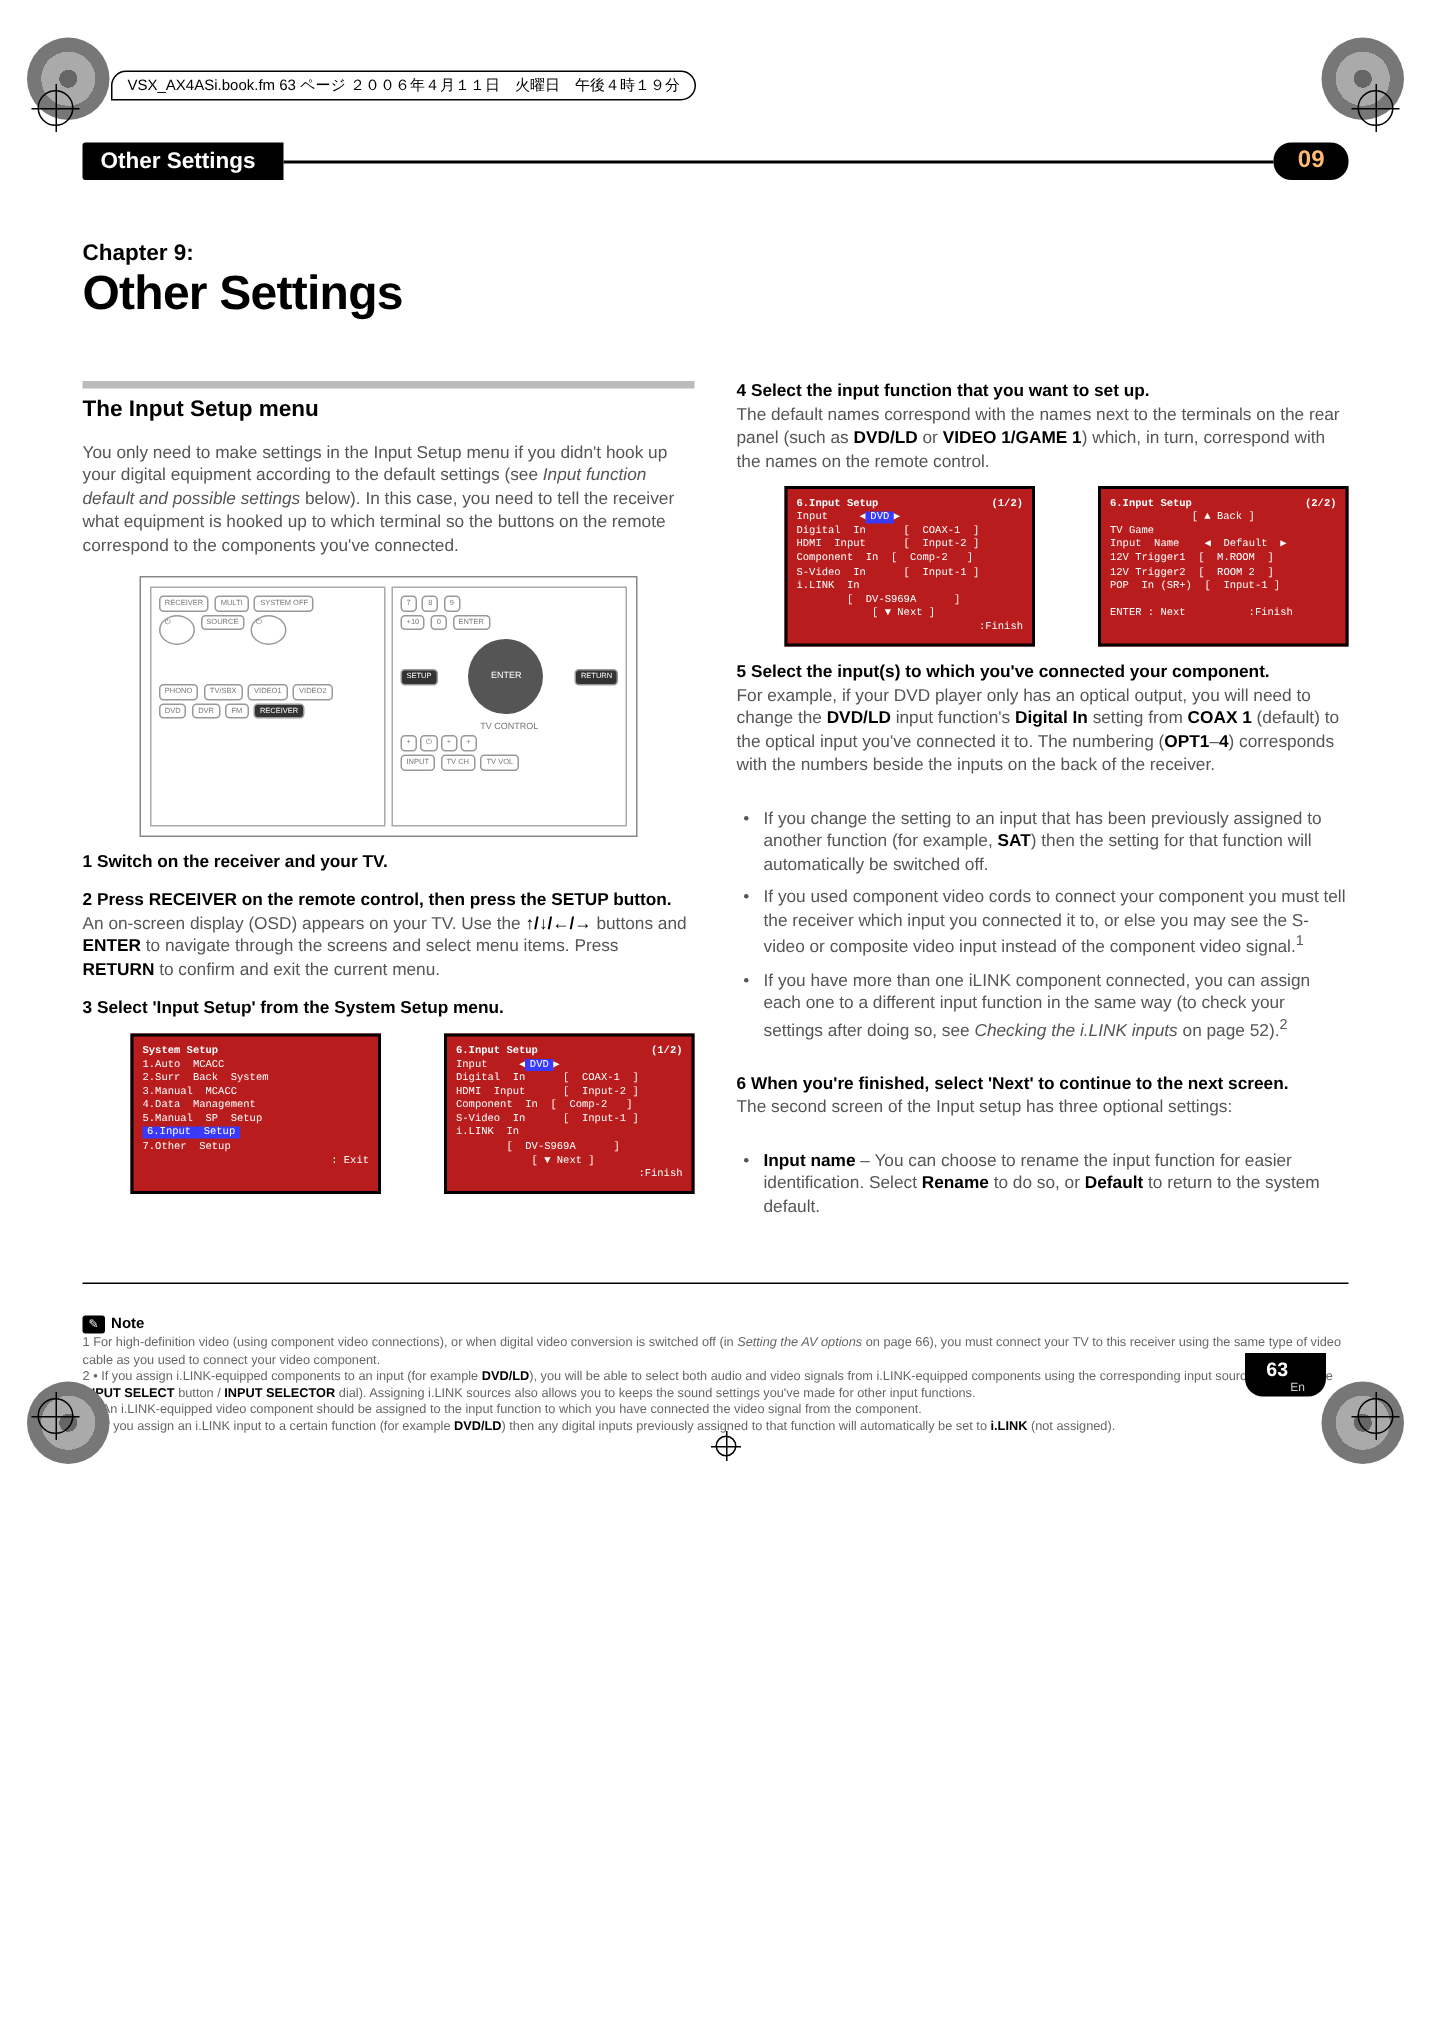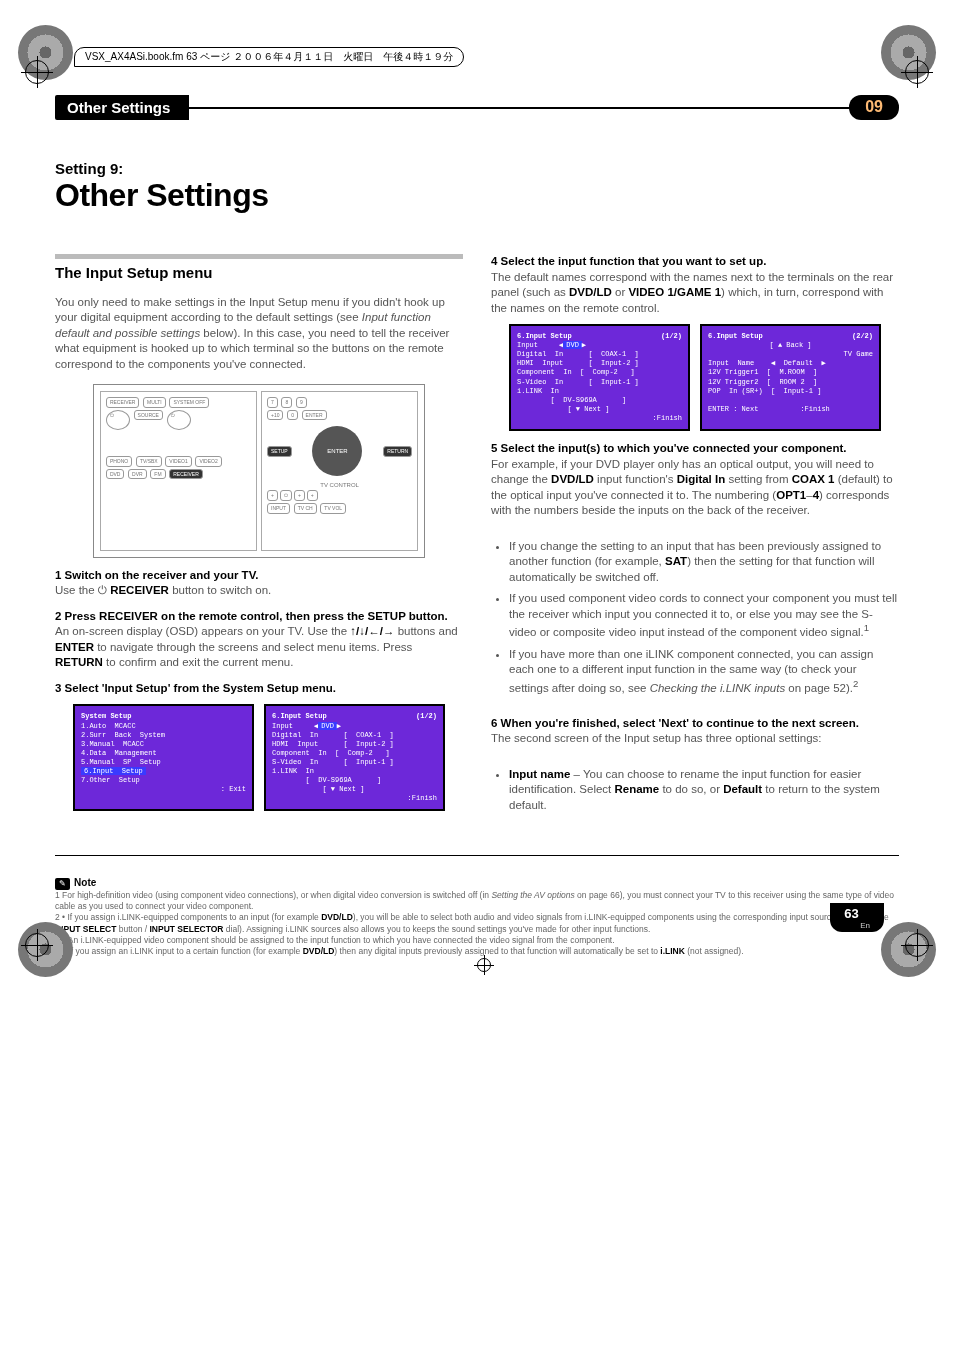--- a/index.html
+++ b/index.html
@@ -117,23 +117,24 @@
   .remote-right .dpad {
     width: 50px; height: 50px; border-radius: 50%; background: #555;
     margin: 5px auto; position: relative; color: #fff; font-size: 6px;
     display: flex; align-items: center; justify-content: center;
   }
 
   .step-head { color: #000; font-weight: bold; margin-top: 10px; }
 
   .osd-pair { display: flex; gap: 10px; justify-content: center; margin: 8px 0; }
   .osd {
-    background: #6d28d9; color: #fff; font-family: "Courier New", monospace;
+    background: #b91c1c; color: #fff; font-family: "Courier New", monospace;
     font-size: 7px; padding: 6px; width: 165px; line-height: 1.3;
     border: 2px solid #000;
+    margin-left: 32px;
   }
   .osd .title { font-weight: bold; display: flex; justify-content: space-between; }
   .osd .sel-blue { background: #3a3aff; color: #fff; padding: 0 3px; }
   .osd .row { white-space: pre; }
 
   ul.bullets { margin: 20px 0; padding-left: 18px; }
   ul.bullets li { margin-bottom: 6px; }
 
   .note-sec { border-top: 1px solid #000; margin-top: 22px; padding-top: 20px; font-size: 8.5px; line-height: 1.3; color: #666; }
   .note-icon {
@@ -174,21 +175,21 @@
   <span class="crop-mark-b"></span>
 
   <div class="book-fm">VSX_AX4ASi.book.fm 63 ページ ２００６年４月１１日　火曜日　午後４時１９分</div>
 
   <div class="header-bar">
     <div class="header-title">Other Settings</div>
     <div class="header-line"></div>
     <div class="header-badge">09</div>
   </div>
 
-  <h1 class="chapter-label" style="margin-top:40px">Setting 9:</h1>
+  <h1 class="chapter-label" style="margin-top:40px">Chapter 9:</h1>
   <h1 class="chapter-title">Other Settings</h1>
 
   <div class="content">
 
     <div class="col">
       <div class="hr-thick"></div>
       <h2 class="section">The Input Setup menu</h2>
       <p>
         <span>You only need to make settings in the Input Setup menu if you didn't hook up your digital equipment according to the default settings (see </span><span class="italic">Input function default and possible settings</span><span> below). In this case, you need to tell the receiver what equipment is hooked up to which terminal so the buttons on the remote correspond to the components you've connected.</span>
       </p>
@@ -227,23 +228,20 @@
           </div>
           <div style="text-align:center">TV CONTROL</div>
           <span class="rbtn">+</span><span class="rbtn">⏻</span><span class="rbtn">+</span><span class="rbtn">+</span><br>
           <span class="rbtn">INPUT</span>
           <span class="rbtn">TV CH</span>
           <span class="rbtn">TV VOL</span>
         </div>
       </div>
 
       <div class="step-head">1   Switch on the receiver and your TV.</div>
-      <div>
-        <span>Use the </span>⏻<span class="bold"> RECEIVER</span><span> button to switch on.</span>
-      </div>
 
       <div class="step-head">2   Press RECEIVER on the remote control, then press the SETUP button.</div>
       <div>
         <span>An on-screen display (OSD) appears on your TV. Use the </span>
         <span class="bold">↑/↓/←/→</span>
         <span> buttons and </span><span class="bold">ENTER</span><span> to navigate through the screens and select menu items. Press </span><span class="bold">RETURN</span><span> to confirm and exit the current menu.</span>
       </div>
 
       <div class="step-head">3   Select 'Input Setup' from the System Setup menu.</div>
 
@@ -300,21 +298,21 @@
           <div class="row">        [  DV-S969A      ]</div>
           <div class="row">            [ ▼ Next ]</div>
           <div class="row" style="text-align:right">         :Finish</div>
         </div>
         <div class="osd">
           <div class="title">
               <span>6.Input  Setup</span>
               <span>(2/2)</span>
             </div>
           <div class="row" style="text-align:center">[ ▲ Back ]</div>
-          <div class="row" style="text-align:right">TV Game</div>
+          <div class="row" style="text-align:left">TV Game</div>
           <div class="row">Input  Name    ◀  Default  ▶</div>
           <div class="row">12V Trigger1  [  M.ROOM  ]</div>
           <div class="row">12V Trigger2  [  ROOM 2  ]</div>
           <div class="row">POP  In (SR+)  [  Input-1 ]</div>
           <br>
           <div class="row">ENTER : Next          :Finish</div>
         </div>
       </div>
 
       <div class="step-head">5   Select the input(s) to which you've connected your component.</div>

